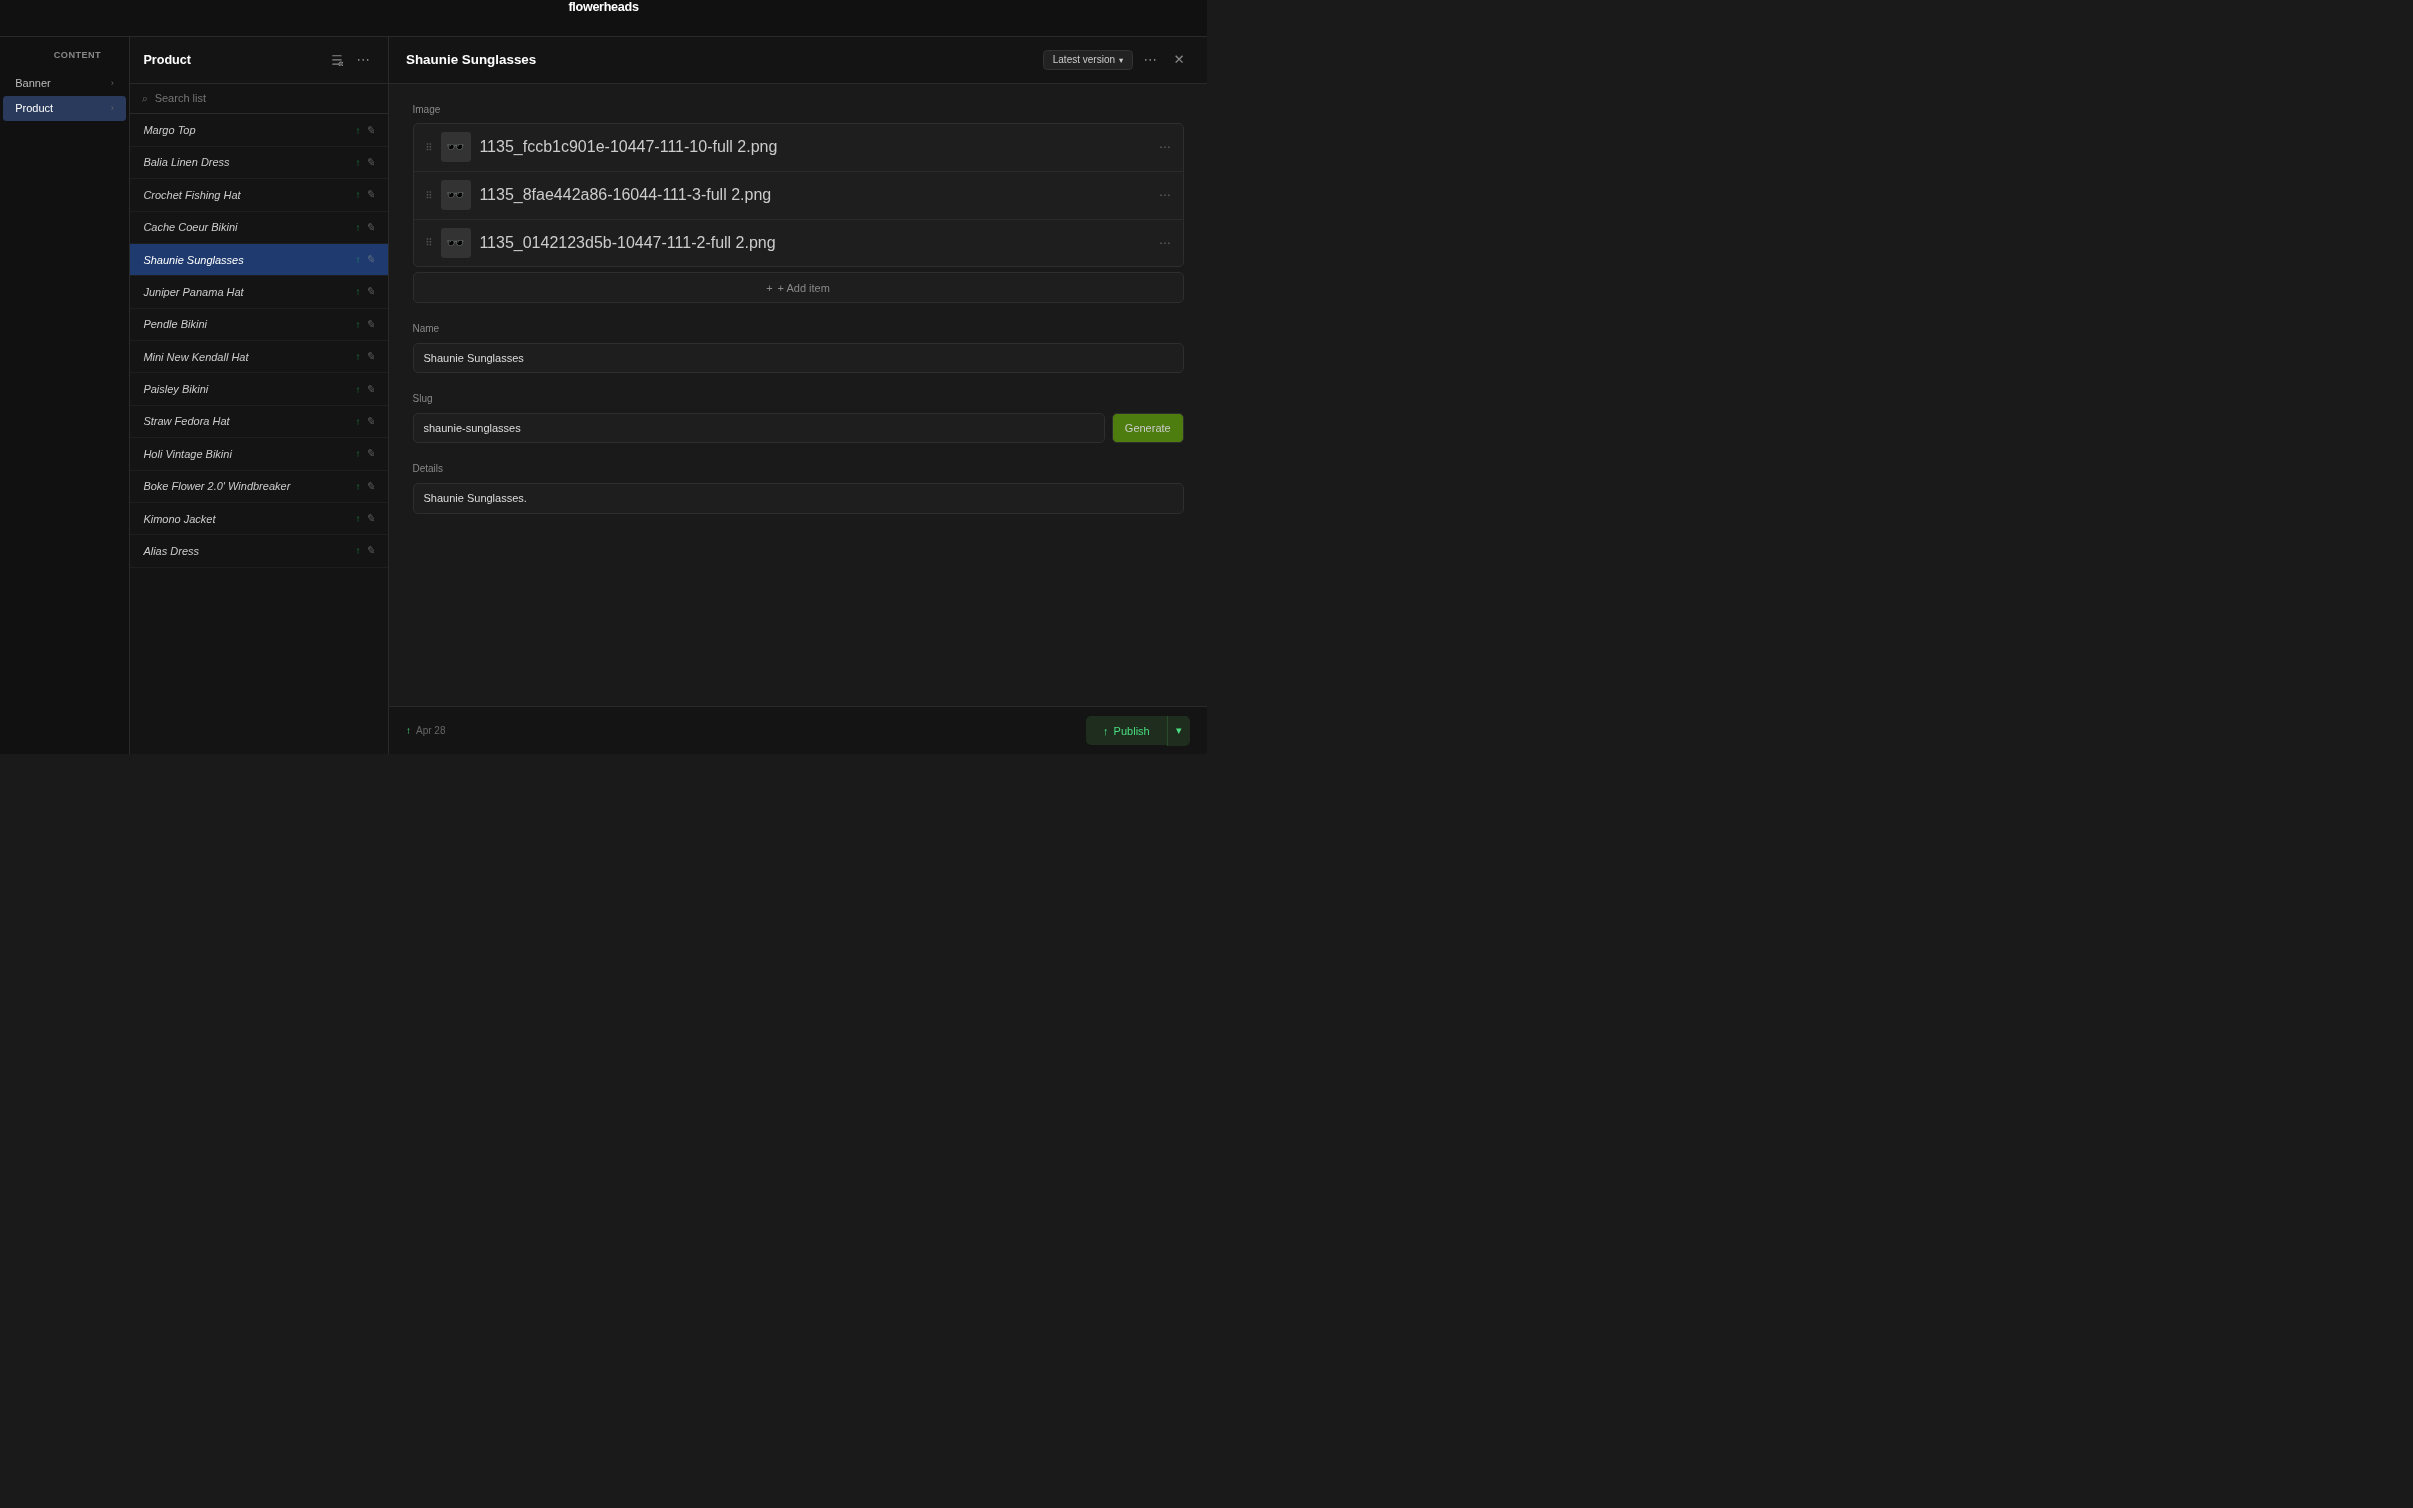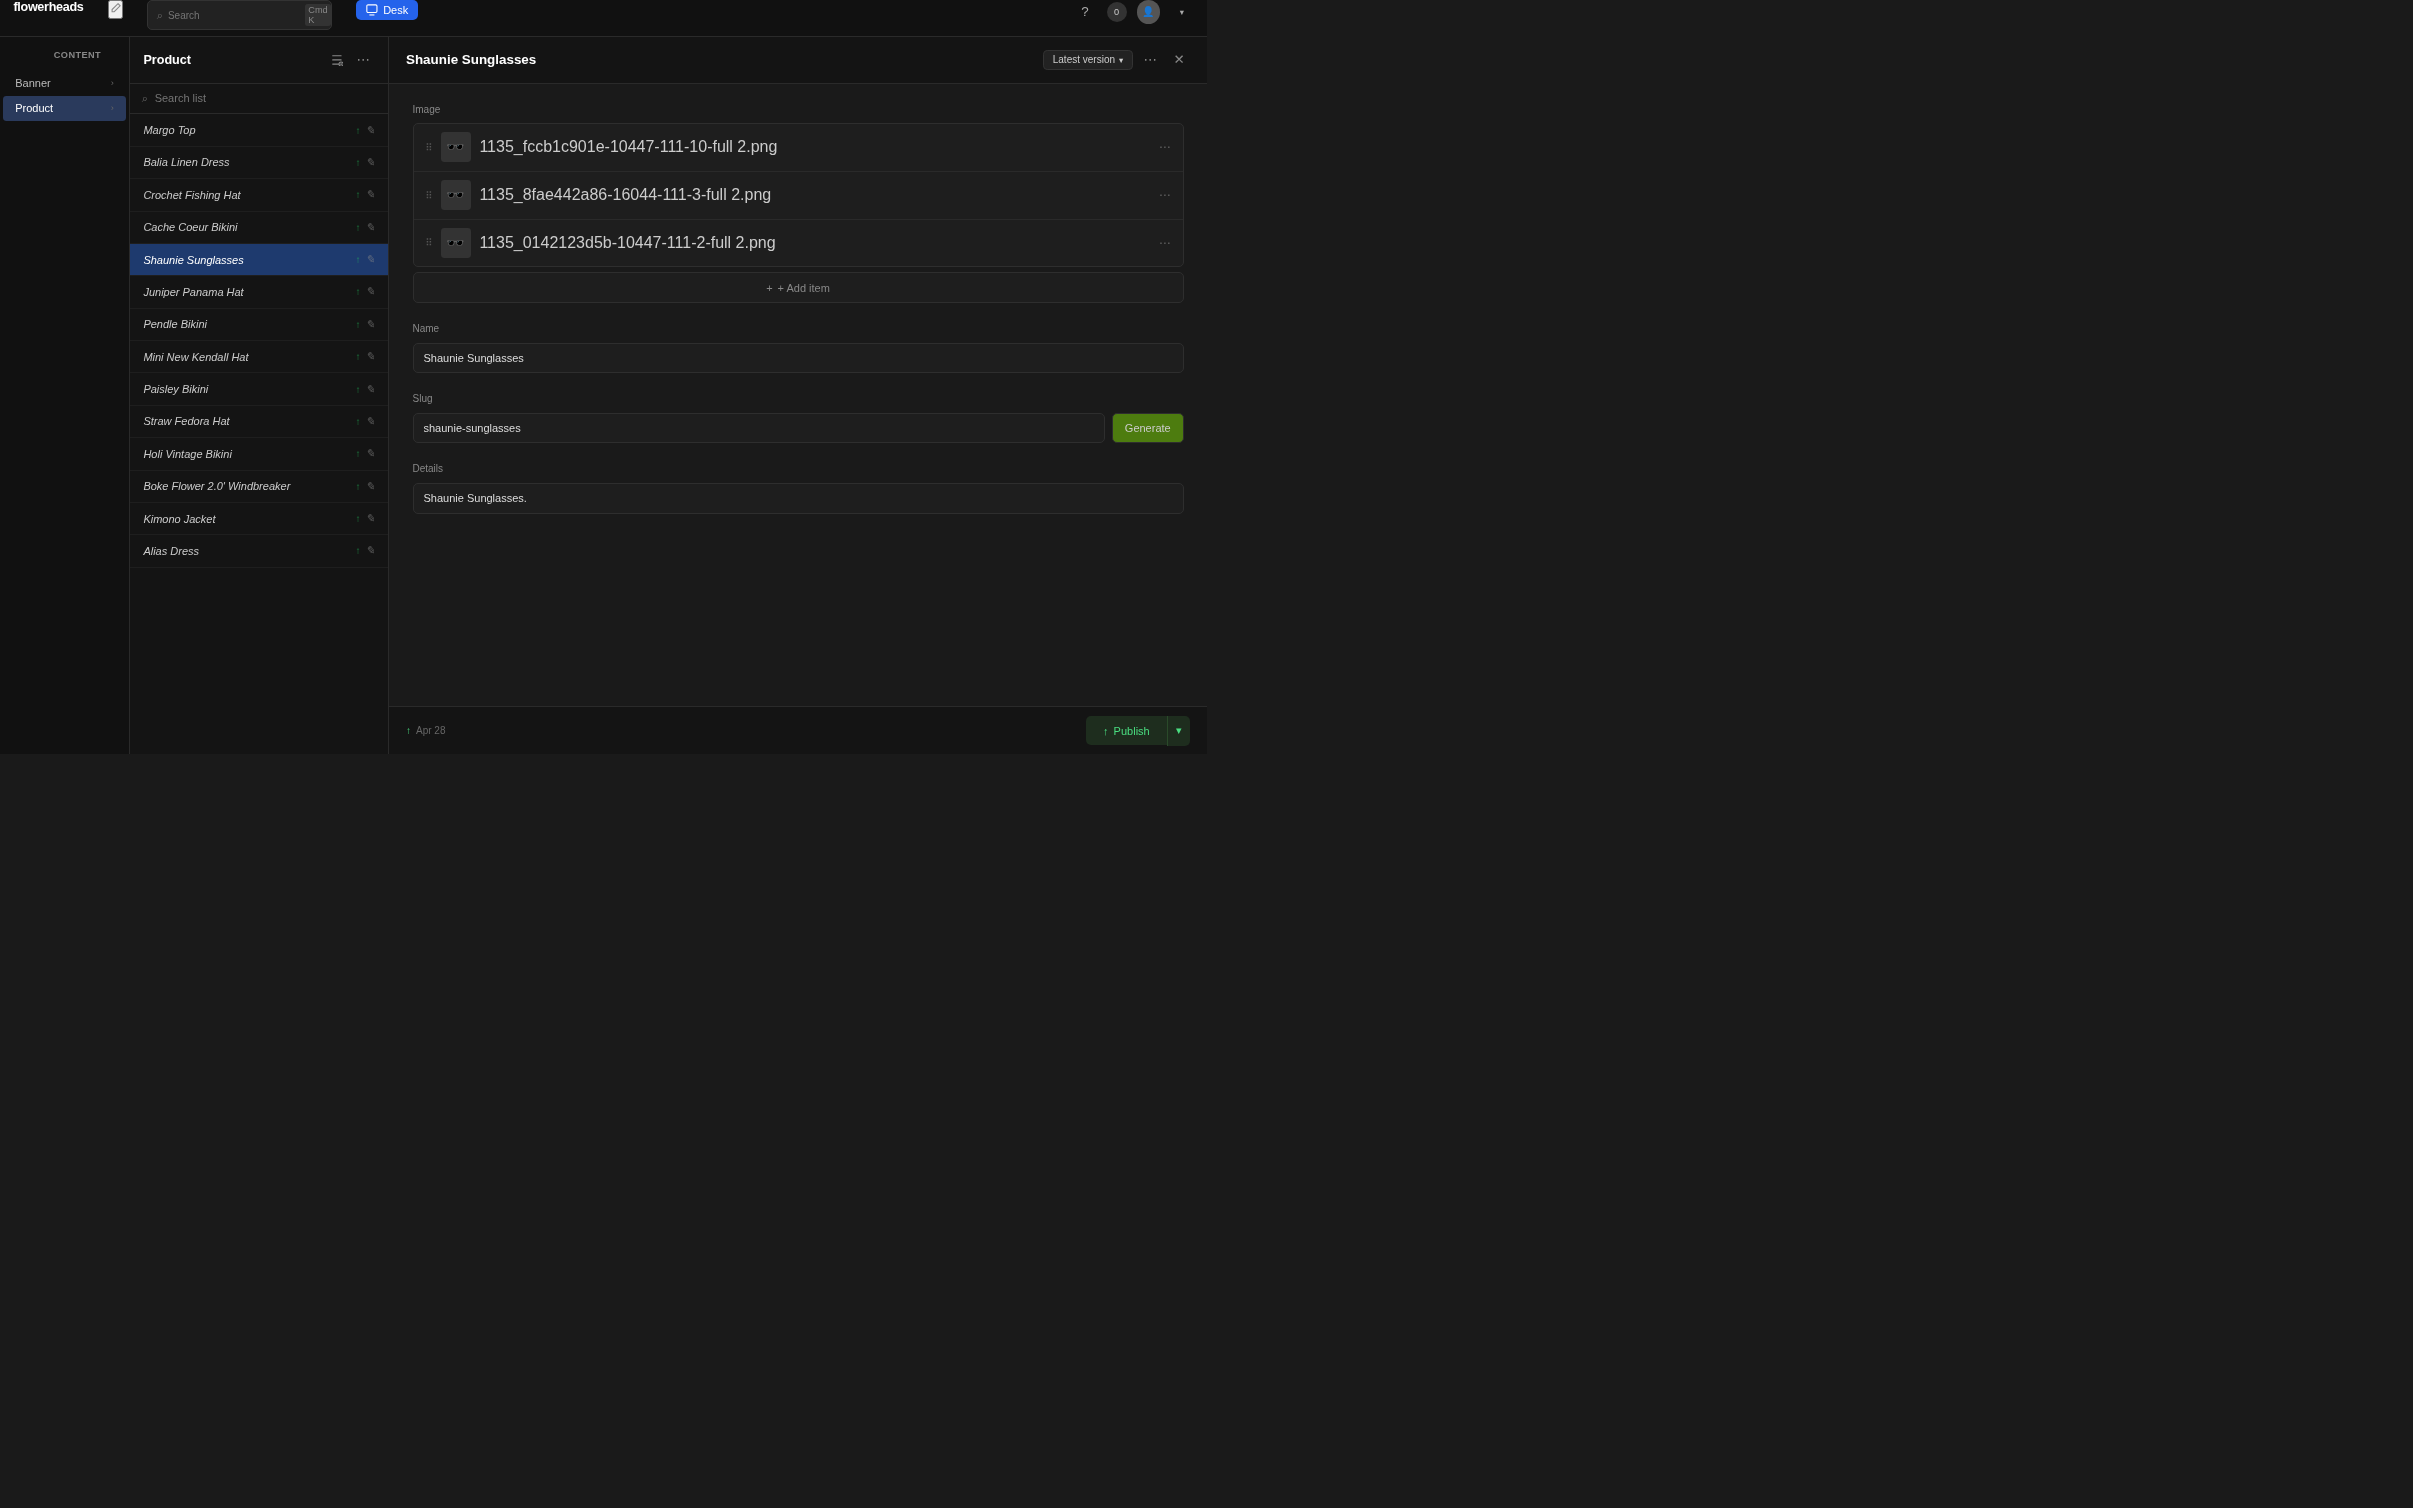--- a/index.html
+++ b/index.html
@@ -9,27 +9,28 @@
       color: #e0e0e0;
       width: 1207px;
       height: 754px;
       overflow: hidden;
       font-size: 11px;
     }
 
     
     .topbar {
       display: flex;
-      align-items: flex-start;
+      align-items: center;
       background: #111;
       height: 37px;
       padding: 0 13.4px;
       gap: 24px;
       border-bottom: 0.8px solid #2a2a2a;
       flex-shrink: 0;
+      flex-direction: column;
     }
     .topbar-logo {
       color: #fff;
       font-weight: 700;
       font-size: 12.6px;
       letter-spacing: -0.3px;
     }
     .topbar-edit-icon {
       color: #888;
       cursor: pointer;

